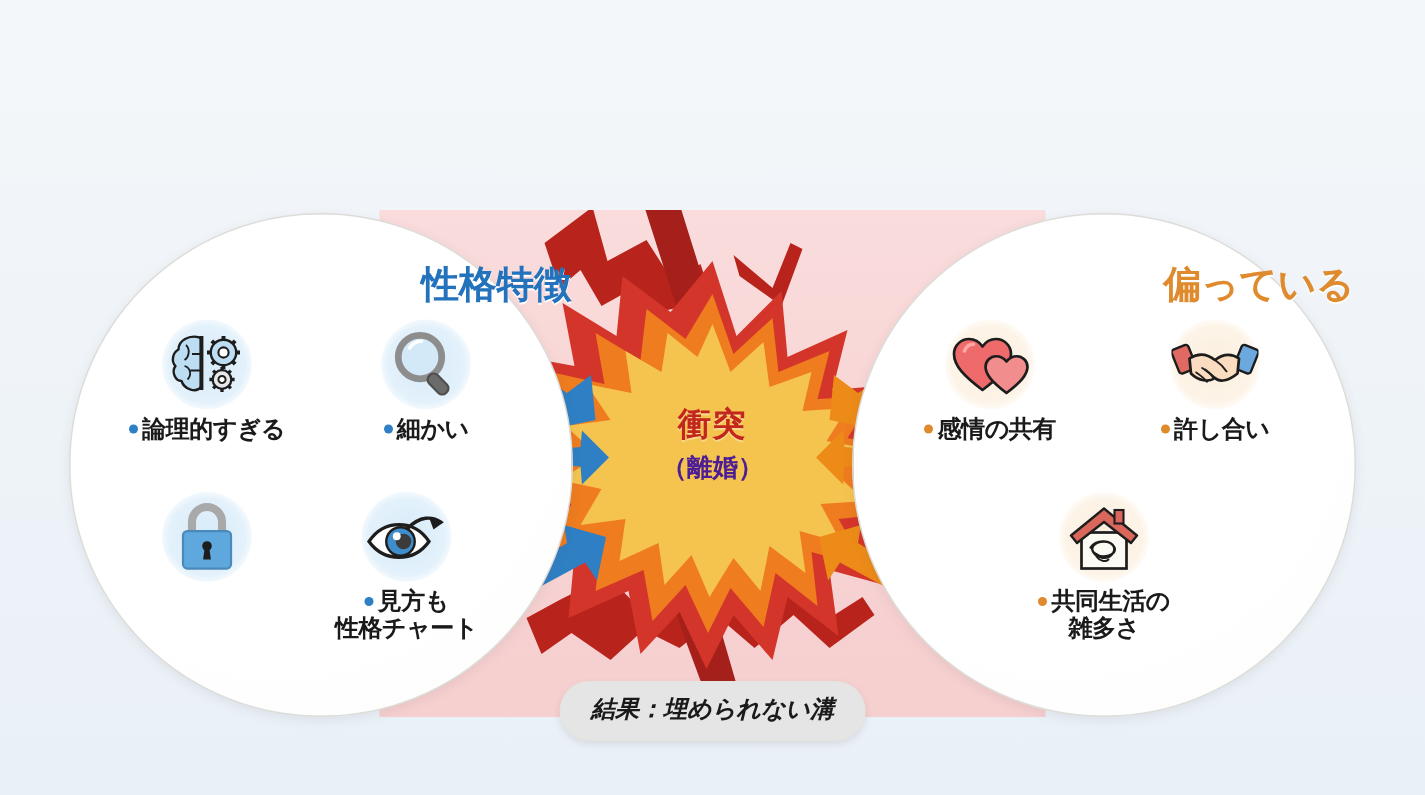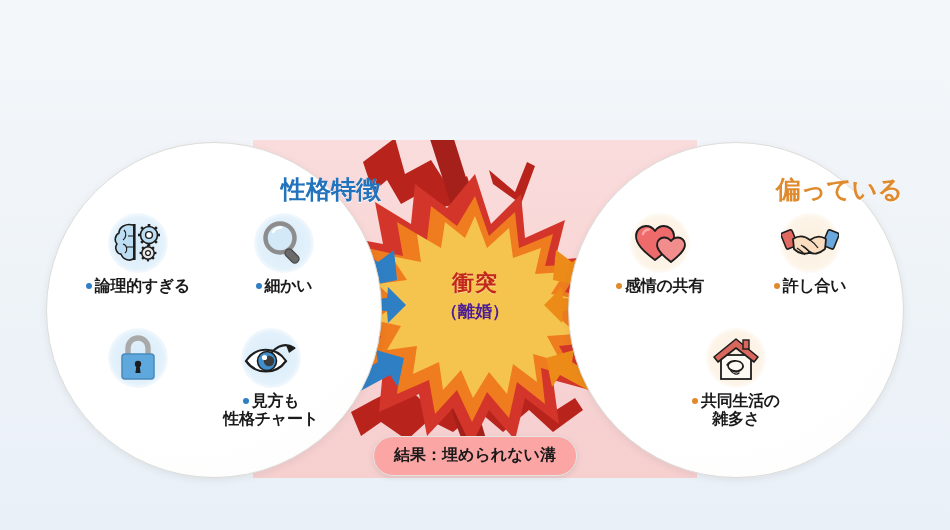--- a/index.html
+++ b/index.html
@@ -89,26 +89,27 @@
   .burst-sub {
     font-size:17px; font-weight:bold; color:#4c1d95; margin-top:2px;font-family:Liberation Serif, serif;
   }
 
   
   .arrows { position:absolute; left:0; top:0; width:950px; height:530px; pointer-events:none; }
 
   
   .result-pill {
     position:absolute; left:50%; transform:translateX(-50%);
-    top:436px;
-    background:#fca5a5; border:1.5px solid #e4e4e0;
+    top:454px;
+    background:#e5e5e5; border:1.5px solid #e4e4e0;
     border-radius:22px; padding:8px 20px 9px;
     font-size:16px; font-weight:bold; color:#1a1a1a;
     box-shadow:0 2px 5px rgba(110,110,110,.16);
     white-space:nowrap;
+    font-style:italic;
   }
 </style>
 </head>
 <body>
 
 <div id="stage">
 
 
   <div class="pink-band"></div>
 

